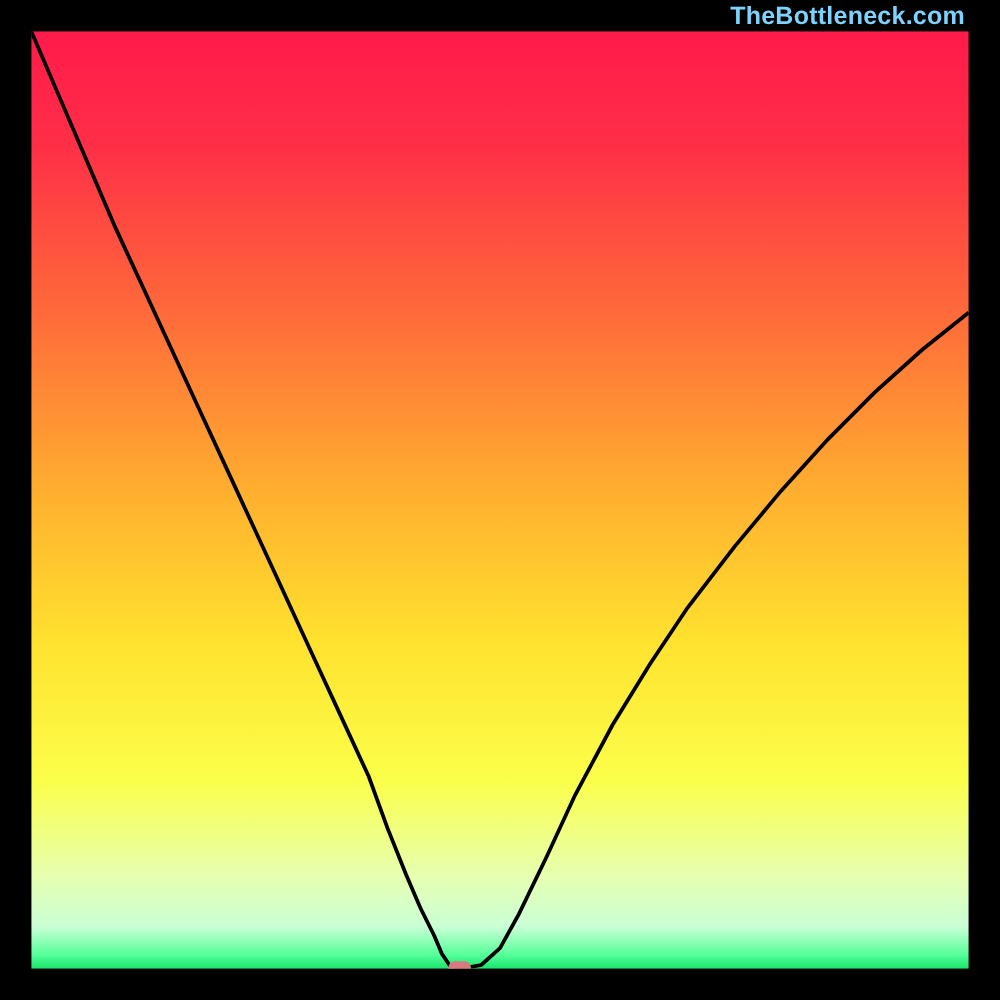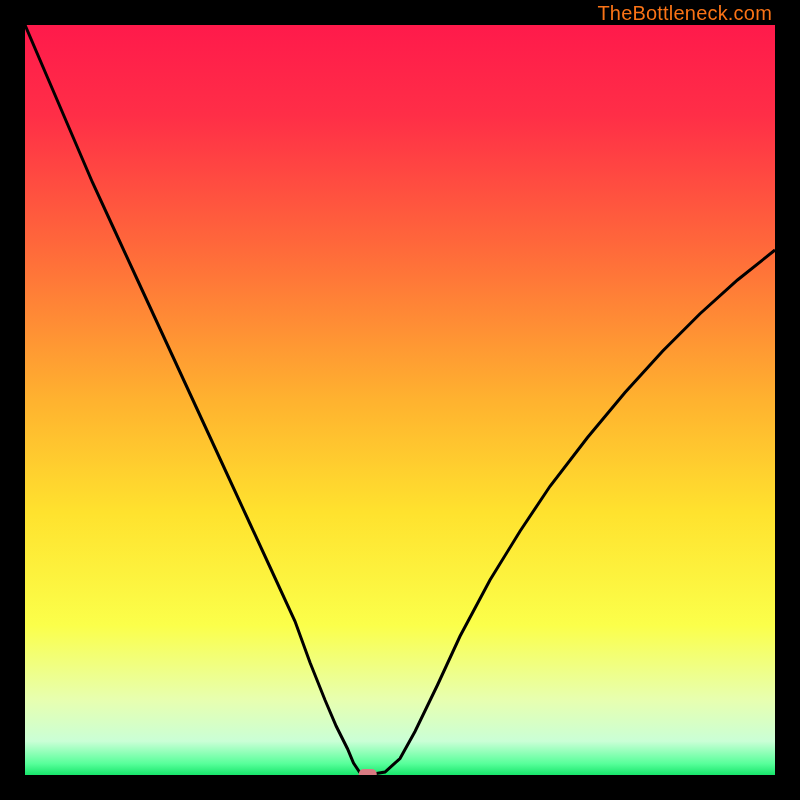--- a/index.html
+++ b/index.html
@@ -23,23 +23,23 @@
     position: absolute;
     left: 0;
     top: 0;
     width: 750px;
     height: 750px;
   }
   .watermark {
     position: absolute;
     top: 2px;
     right: 28px;
-    color: #f97316;
+    color: #7dd3fc;
     font-size: 20px;
-    font-weight: 400;
+    font-weight: 700;
     letter-spacing: 0.2px;
     user-select: none;
   }
   svg { display: block; }
 </style>
 </head>
 <body>
 
 <div class="frame">
   <svg class="plot" viewBox="0 0 750 750">

